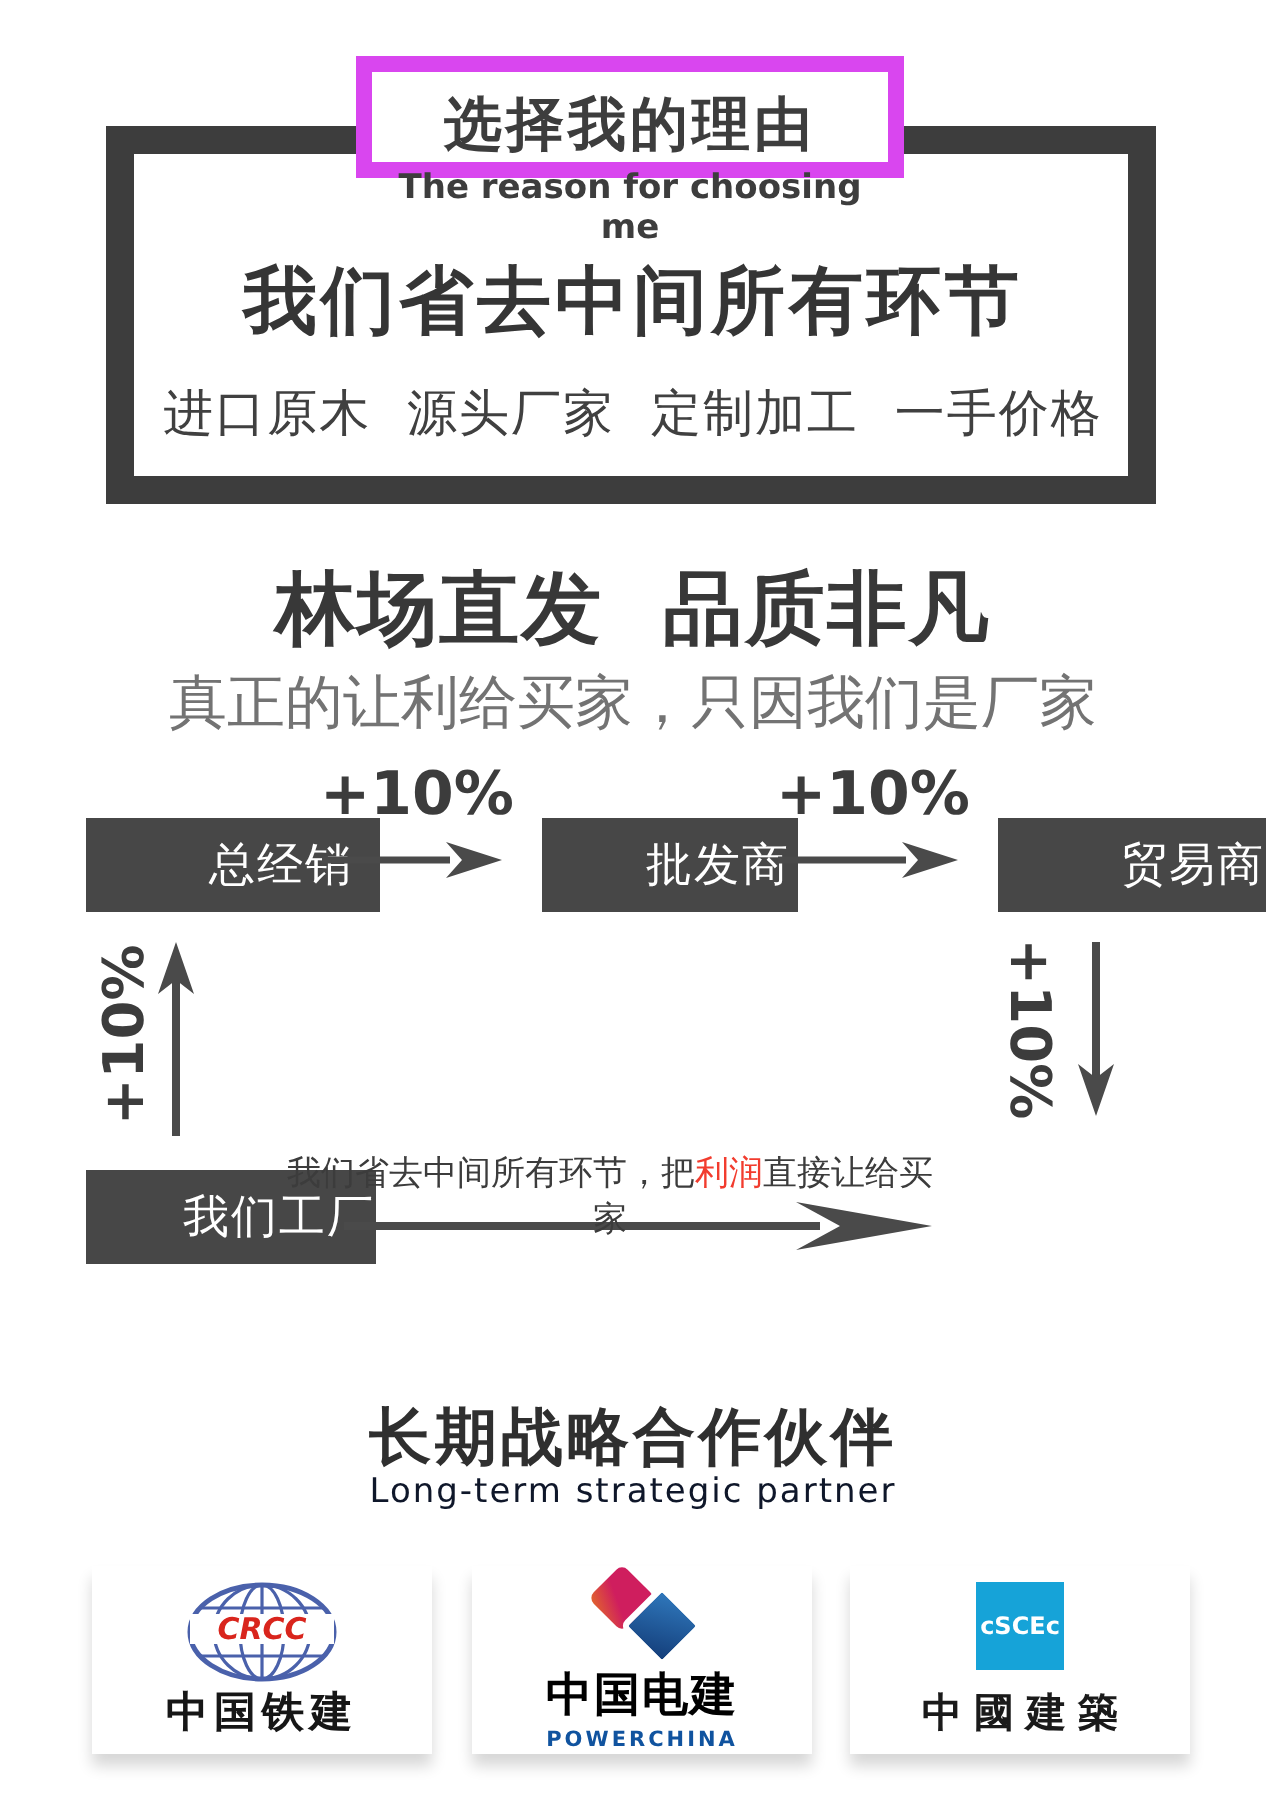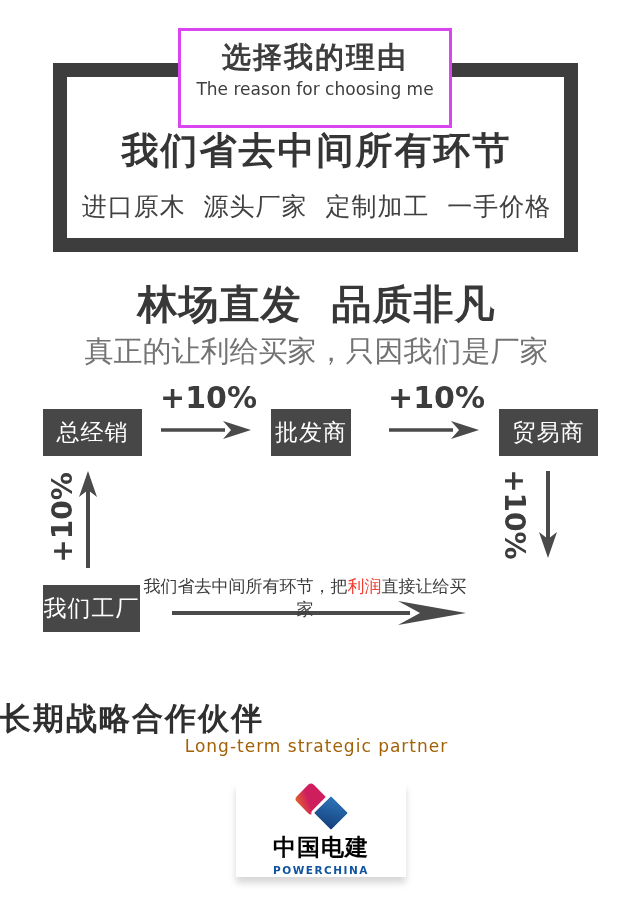--- a/index.html
+++ b/index.html
@@ -8,26 +8,26 @@
     font-family:"DejaVu Sans","Liberation Sans",sans-serif;color:#3a3a3a;
   }
   .pre{white-space:pre;}
 
   
   .frame{
     position:absolute;left:53px;top:63px;width:525px;height:189px;
     border:14px solid #3d3d3d;box-sizing:border-box;background:#fff;z-index:1;
   }
   .badge{
-    position:absolute;left:178px;top:28px;width:274px;height:100px;
-    background:#fff;border:3px solid #d946ef;box-sizing:border-box;
+    position:absolute;left:178px;top:28px;width:274px;height:61px;
+    background:#fff;border:8px solid #d946ef;box-sizing:border-box;
     text-align:center;z-index:3;
   }
   .badge-title{display:block;margin-top:7px;font-size:29px;font-weight:bold;letter-spacing:2px;color:#3d3d3d;}
-  .badge-sub{display:block;margin-top:1px;font-size:17px;font-weight:normal;color:#3d3d3d;}
+  .badge-sub{display:block;margin-top:1px;font-size:17px;font-weight:bold;color:#3d3d3d;}
   .factory-title{
     position:absolute;left:0;top:126px;width:100%;text-align:center;z-index:2;
     font-size:37px;font-weight:bold;letter-spacing:2px;color:#353535;
   }
   .factory-features{
     position:absolute;left:0;top:190px;width:100%;text-align:center;z-index:2;
     font-size:25px;color:#404040;letter-spacing:1px;
   }
 
   
@@ -37,21 +37,21 @@
   }
   .hero-sub{
     position:absolute;left:0;top:332px;width:100%;text-align:center;
     font-size:29px;color:#737373;
   }
 
   
   .node{
     position:absolute;height:47px;background:#474747;color:#fff;
     display:flex;align-items:center;justify-content:center;
-    font-size:23px;letter-spacing:1px;
+    font-size:23px;letter-spacing:1px;padding-left:48px;
   }
   .n-distributor{left:43px;top:409px;width:99px;}
   .n-wholesaler{left:271px;top:409px;width:80px;}
   .n-trader{left:499px;top:409px;width:99px;}
   .n-factory{left:43px;top:585px;width:97px;}
   .n-consumer{left:499px;top:585px;width:98px;}
 
   .pct{
     position:absolute;font-size:30px;font-weight:600;color:#3c3c3c;
     text-align:center;line-height:1.1;
@@ -73,26 +73,26 @@
     font-size:17px;color:#3c3c3c;
   }
   .bottom-text{
     position:absolute;left:140px;top:626px;width:330px;text-align:center;
     font-size:17px;font-weight:bold;color:#3f3f3f;
   }
   .red{color:#f23c2e;}
 
   
   .partners-title{
-    position:absolute;left:0;top:698px;width:100%;
+    position:absolute;left:0;top:698px;width:100%;text-align:center;
     font-size:31px;font-weight:bold;letter-spacing:2px;color:#2f2f2f;
   }
   .partners-sub{
     position:absolute;left:0;top:736px;width:100%;text-align:center;
-    font-size:17px;color:#a16207;letter-spacing:1px;
+    font-size:17px;color:#0f172a;letter-spacing:1px;
   }
   .card{
     position:absolute;top:783px;width:170px;height:94px;background:#ffffff;
     box-shadow:0 6px 7px rgba(0,0,0,0.16);
     display:flex;flex-direction:column;align-items:center;justify-content:center;
   }
   .card-1{left:46px;} .card-2{left:236px;} .card-3{left:425px;}
 
   .crcc-name{font-size:21px;font-weight:bold;color:#161616;letter-spacing:3px;margin-top:1px;}
 
@@ -158,24 +158,44 @@
     <polygon points="230,3 298,15 230,27 252,15" fill="#4a4a4a"></polygon>
   </svg>
 
   <div class="mid-text">
     <span>我们省去中间所有环节，把</span><span class="red">利润</span><span>直接让给买家</span>
   </div>
 
   <div class="partners-title">长期战略合作伙伴</div>
   <div class="partners-sub">Long-term strategic partner</div>
 
+  <div class="card card-1">
+    <svg width="76" height="50" viewBox="0 0 76 50">
+      <ellipse cx="38" cy="25" rx="36" ry="23.5" fill="none" stroke="#4a61ab" stroke-width="2.5"></ellipse>
+      <ellipse cx="38" cy="25" rx="24" ry="23.5" fill="none" stroke="#4a61ab" stroke-width="1.6"></ellipse>
+      <ellipse cx="38" cy="25" rx="11" ry="23.5" fill="none" stroke="#4a61ab" stroke-width="1.6"></ellipse>
+      <line x1="38" y1="1.5" x2="38" y2="48.5" stroke="#4a61ab" stroke-width="1.6"></line>
+      <line x1="7" y1="13" x2="69" y2="13" stroke="#4a61ab" stroke-width="1.6"></line>
+      <line x1="2" y1="25" x2="74" y2="25" stroke="#4a61ab" stroke-width="1.6"></line>
+      <line x1="7" y1="37" x2="69" y2="37" stroke="#4a61ab" stroke-width="1.6"></line>
+      <rect x="2" y="16" width="72" height="15" fill="#ffffff"></rect>
+      <text x="38" y="28.5" text-anchor="middle" font-size="15" font-style="italic" font-weight="bold" fill="#d9251d">CRCC</text>
+    </svg>
+    <div class="crcc-name">中国铁建</div>
+  </div>
 
   <div class="card card-2">
     <div class="pc-logo">
       <div class="pc-d pc-d-left"></div>
       <div class="pc-d pc-d-right"></div>
     </div>
     <div class="pc-name">中国电建</div>
     <div class="pc-sub">POWERCHINA</div>
   </div>
 
+  <div class="card card-3">
+    <div class="cs-logo">
+      <span>cSCEc</span>
+    </div>
+    <div class="cs-name">中國建築</div>
+  </div>
 
 </div>
 
 </body></html>

